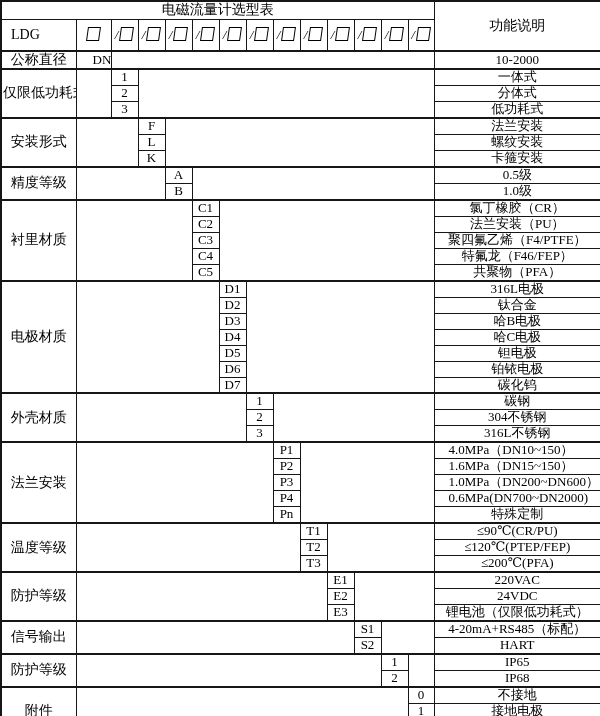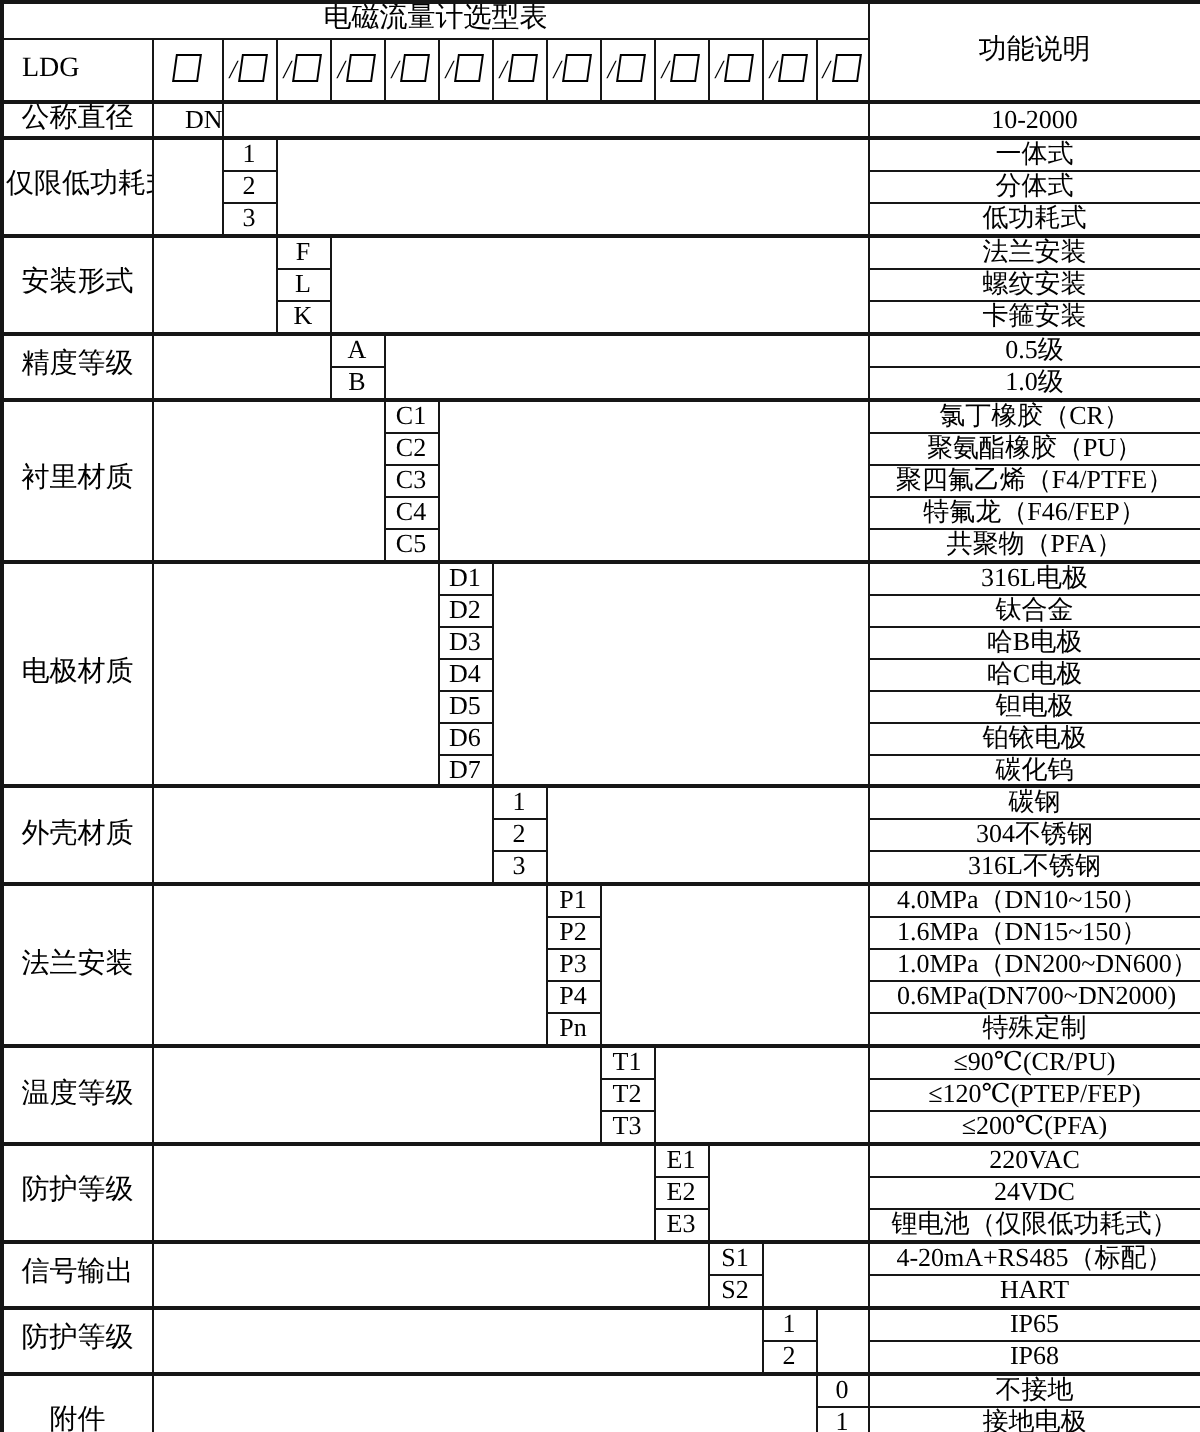--- a/index.html
+++ b/index.html
@@ -139,21 +139,21 @@
       </tr>
       <tr class="cat-top">
         <td rowspan="5" class="lbl">衬里材质</td>
         <td rowspan="5" colspan="4"></td>
         <td class="code">C1</td>
         <td rowspan="5" colspan="8"></td>
         <td class="desc">氯丁橡胶（CR）</td>
       </tr>
       <tr>
         <td class="code">C2</td>
-        <td class="desc">聚氨酯橡胶（PU）</td>
+        <td class="desc">法兰安装（PU）</td>
       </tr>
       <tr>
         <td class="code">C3</td>
         <td class="desc">聚四氟乙烯（F4/PTFE）</td>
       </tr>
       <tr>
         <td class="code">C4</td>
         <td class="desc">特氟龙（F46/FEP）</td>
       </tr>
       <tr>

